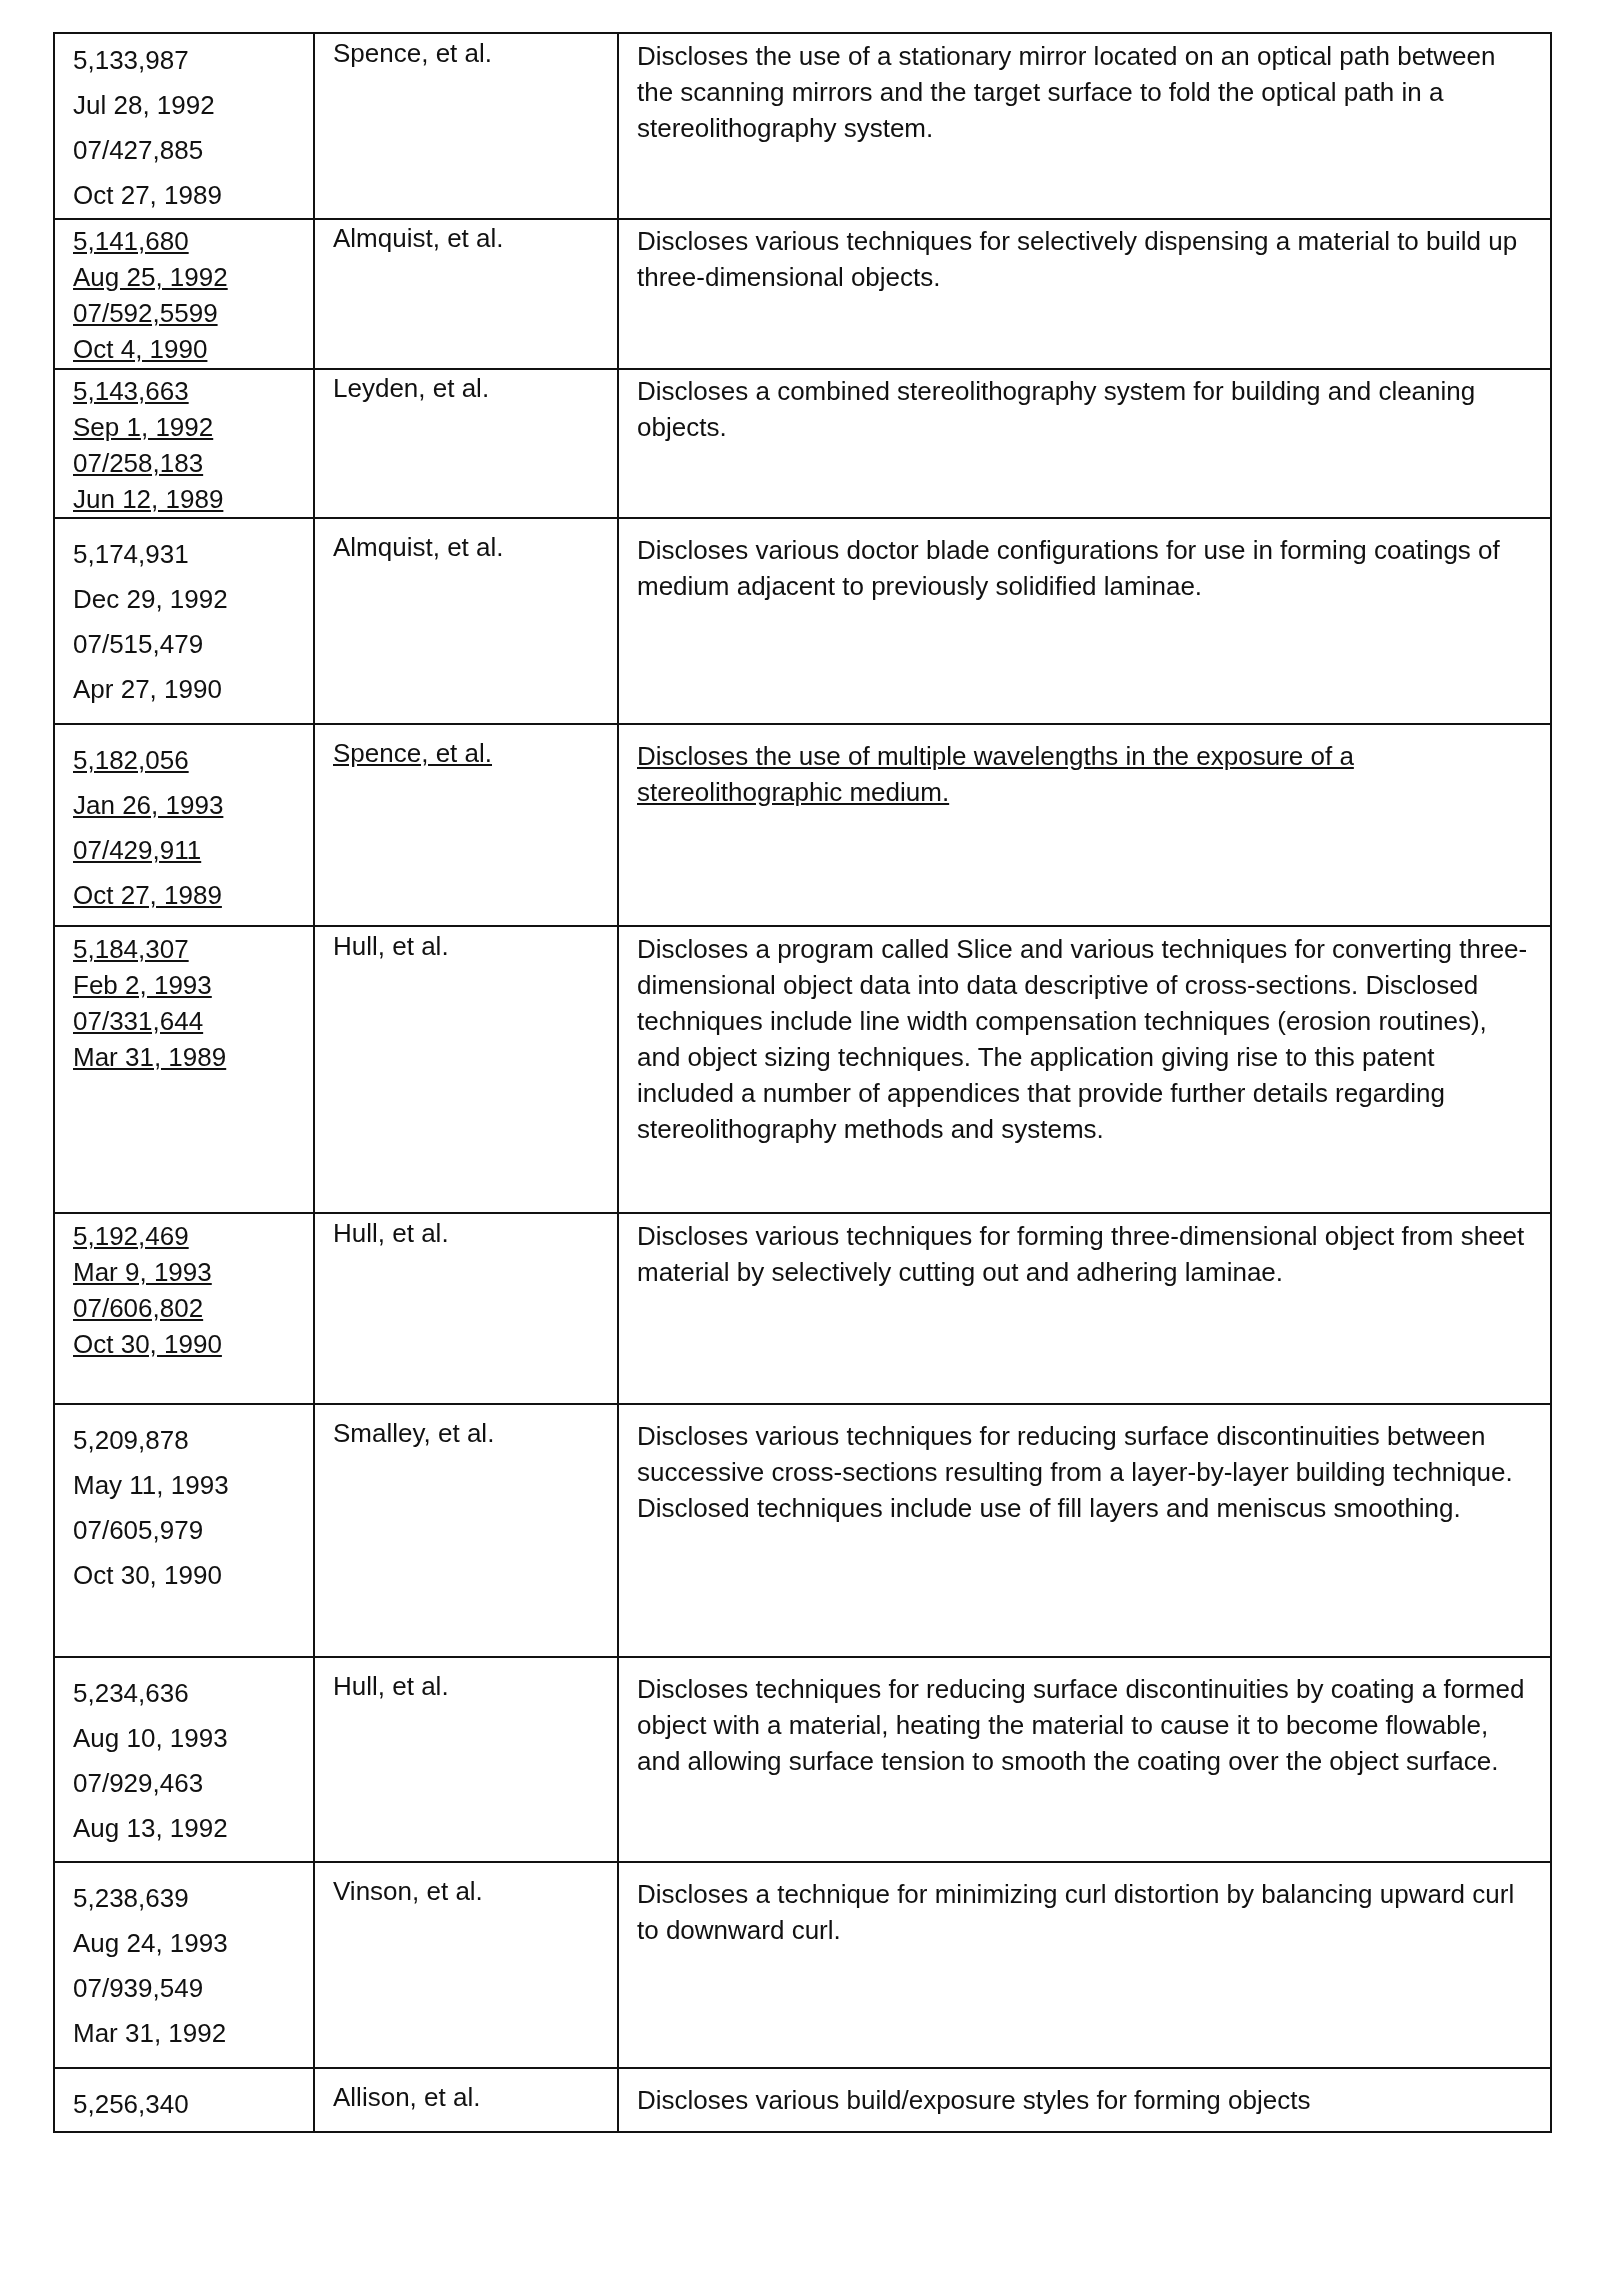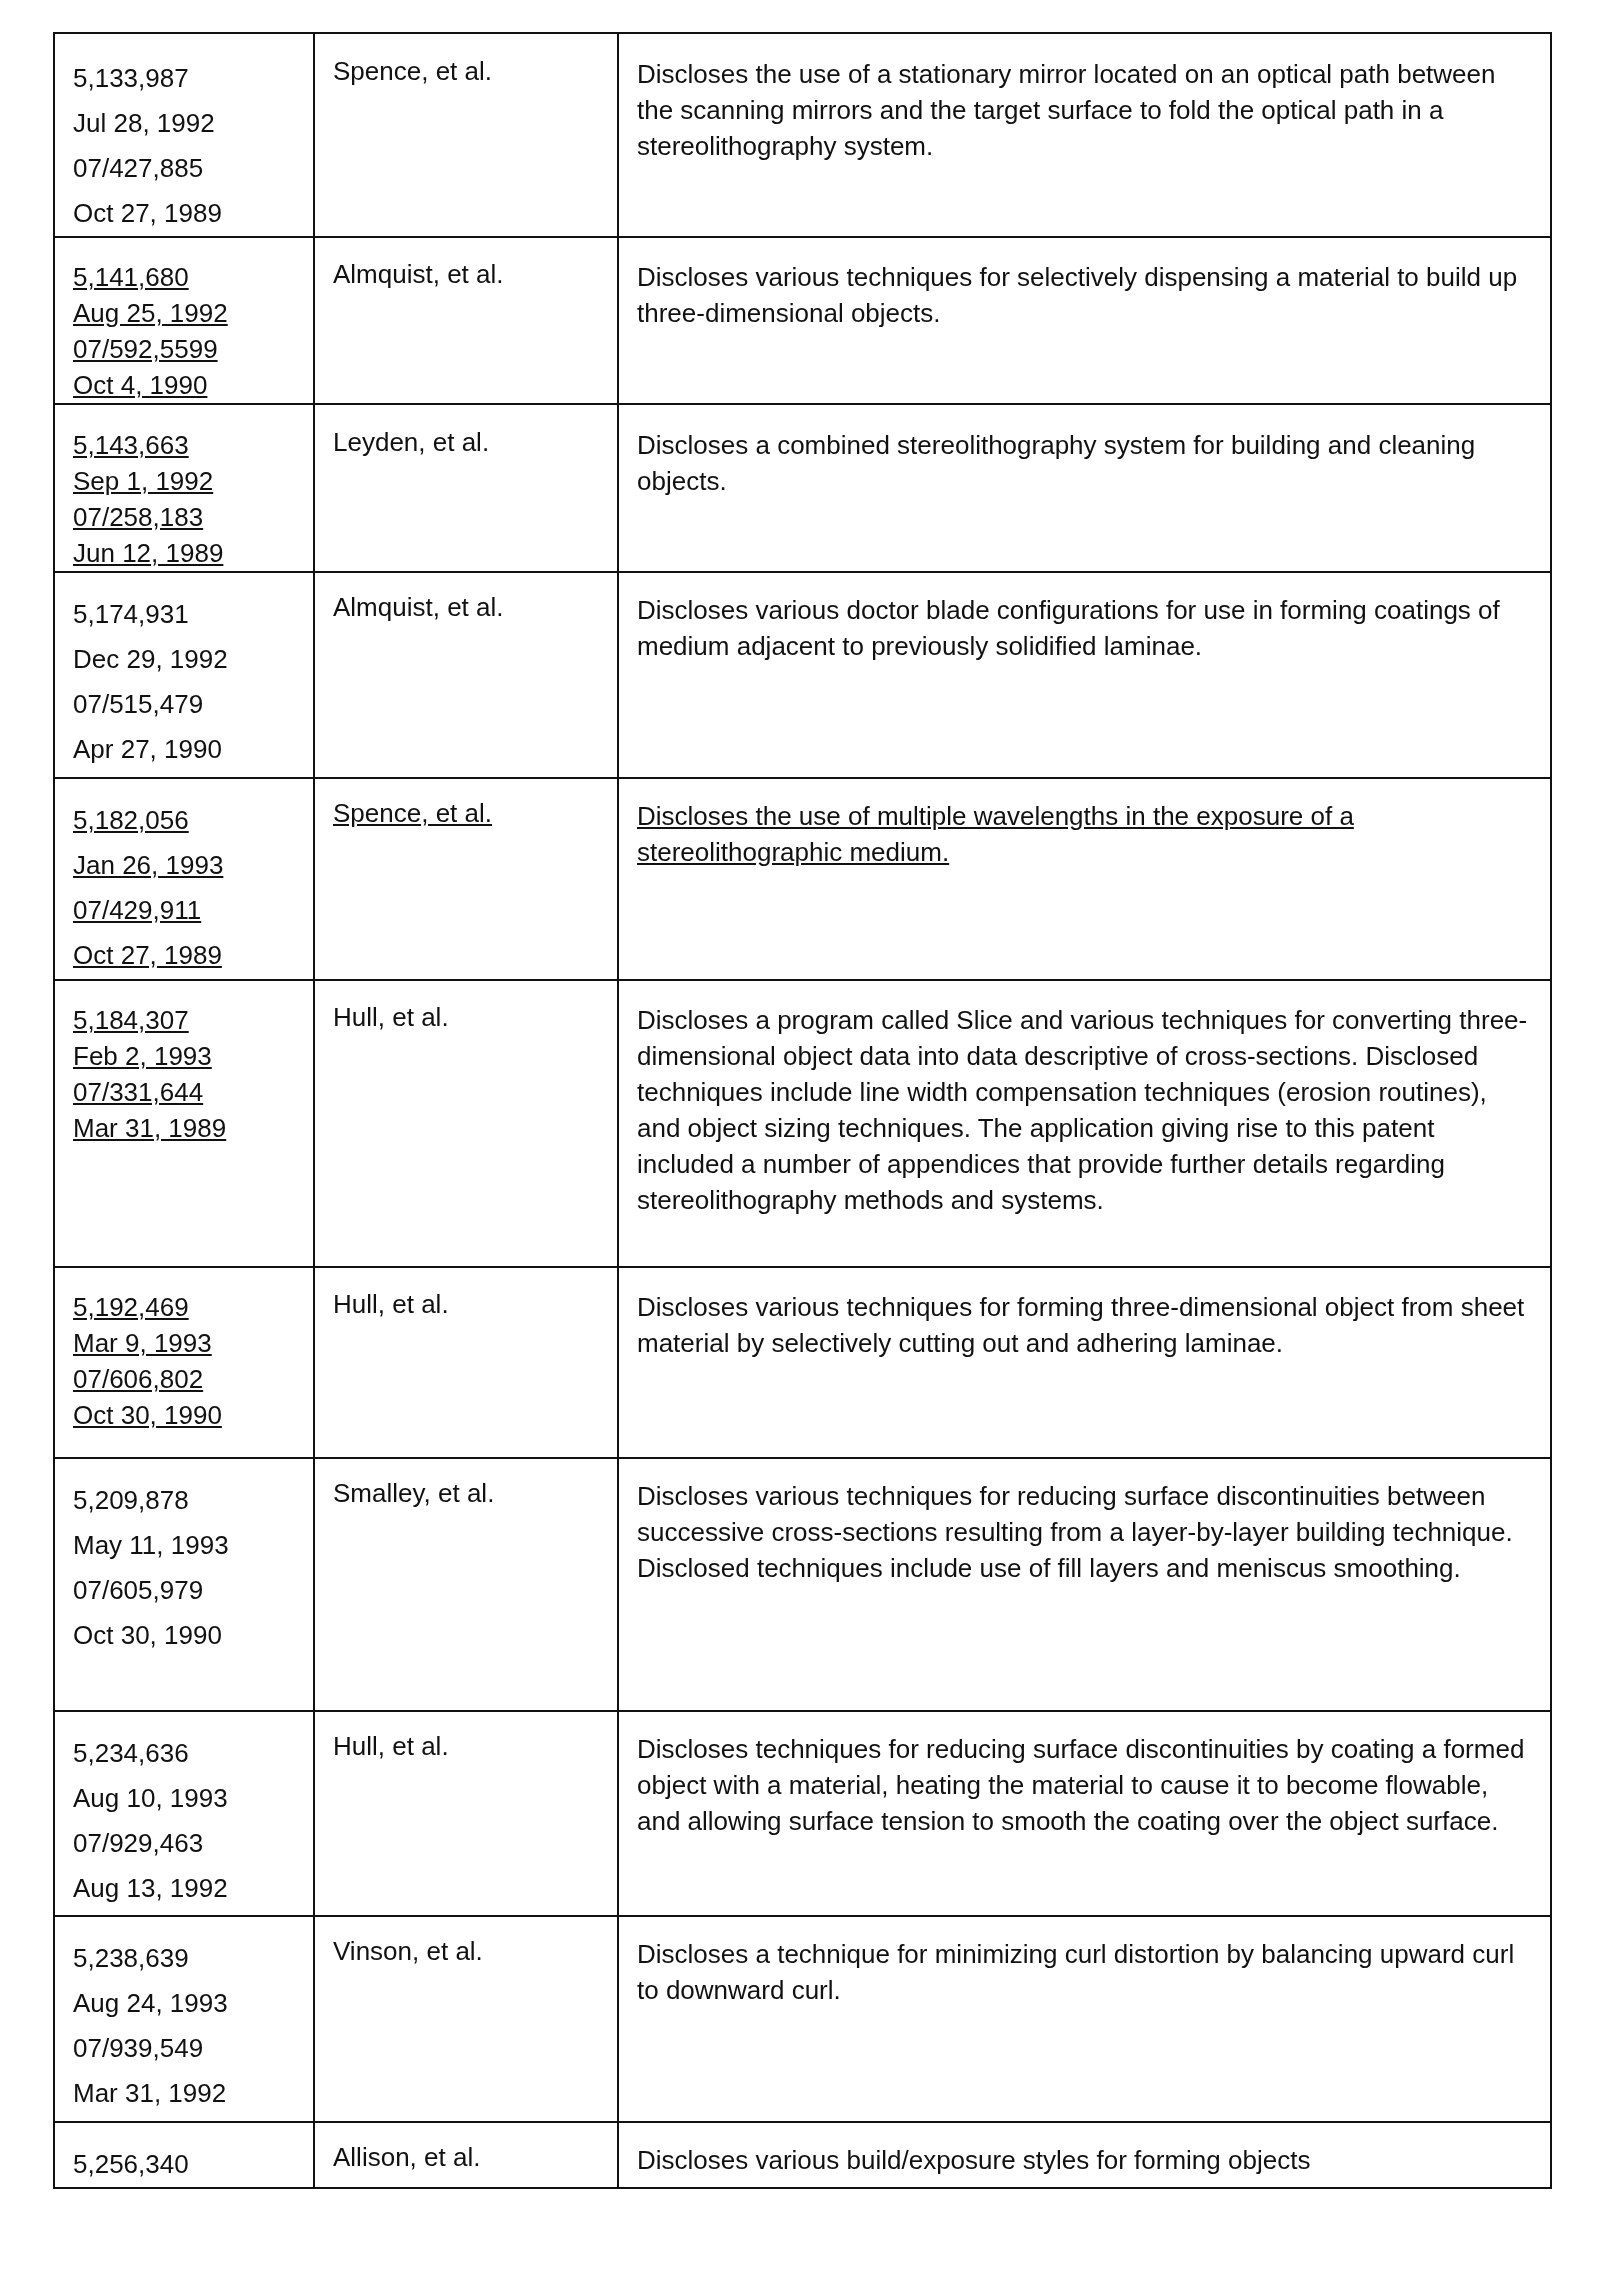--- a/index.html
+++ b/index.html
@@ -3,26 +3,26 @@
 <meta charset="utf-8">
 <style>
   html, body { margin: 0; padding: 0; background: #ffffff; }
   body { width: 1605px; height: 2293px; position: relative; overflow: hidden;
          font-family: "Liberation Sans", sans-serif; color: #111; }
   #tbl { position: absolute; left: 53px; top: 32px; width: 1497px; border-collapse: collapse; table-layout: fixed; }
   #tbl td { border: 2.7px solid #111; vertical-align: top; padding: 0; }
   .c1 { width: 260px; }
   .c2 { width: 304px; }
   .c3 { width: 933px; }
-  .cell { padding: 3.6px 16px 0 18px; font-size: 26px; margin-top: 18px; }
+  .cell { padding: 3.6px 16px 0 18px; font-size: 26px; }
   .num div { white-space: nowrap; }
   .desc { line-height: 36px; }
   .s-wide .num div { line-height: 45px; }
   .s-tight .num div { line-height: 36px; text-decoration: underline; }
-  .pad-top .cell { padding-top: 1px; }
+  .pad-top .cell { padding-top: 13px; }
 </style>
 </head>
 <body>
 
 <table id="tbl">
   <colgroup>
       <col class="c1">
       <col class="c2">
       <col class="c3">
     </colgroup>

